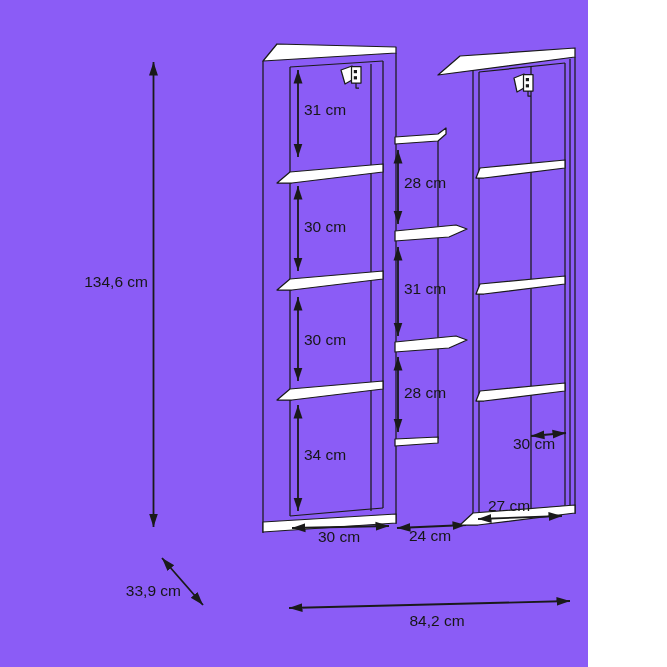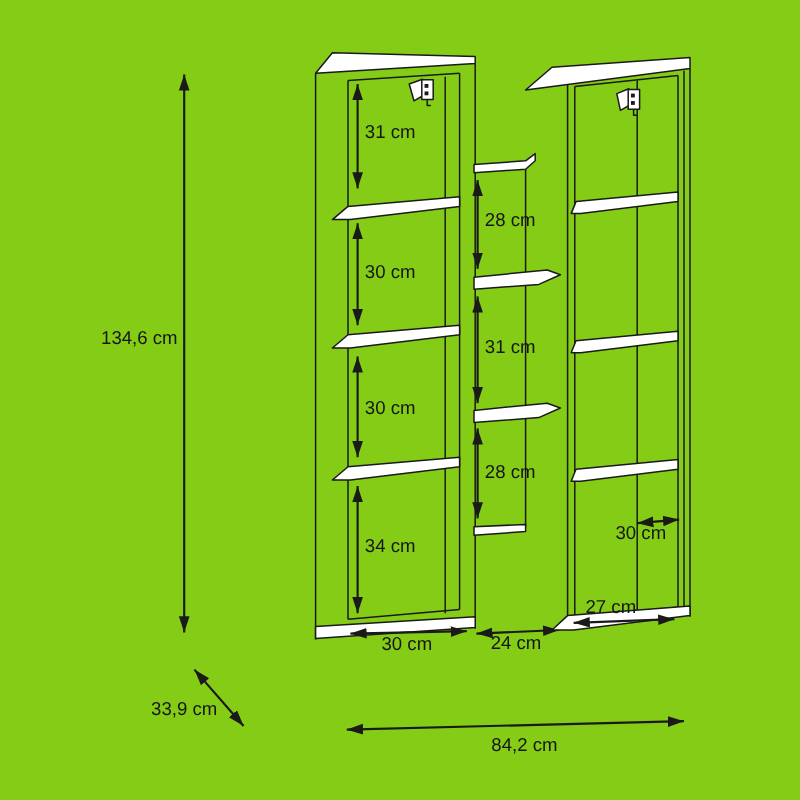--- a/index.html
+++ b/index.html
@@ -1,20 +1,20 @@
 <!DOCTYPE html>
 <html><head>
 <meta charset="utf-8">
 <style>
   html, body { margin: 0; padding: 0; background: #ffffff; }
   .stage {
     position: relative;
-    width: 667px;
+    width: 588px;
     height: 667px;
-    background: #84cc16;
+    background: #8b5cf6;
     font-family: "Liberation Sans", sans-serif;
   }
   svg { display: block; }
   svg text {
     font-family: "Liberation Sans", sans-serif;
     font-size: 15.5px;
     fill: #161616;
   }
   .s  { stroke: #1a1a1a; stroke-width: 1.25; fill: none; stroke-linejoin: round; }
   .sf { stroke: #1a1a1a; stroke-width: 1.25; fill: #ffffff; stroke-linejoin: round; }

